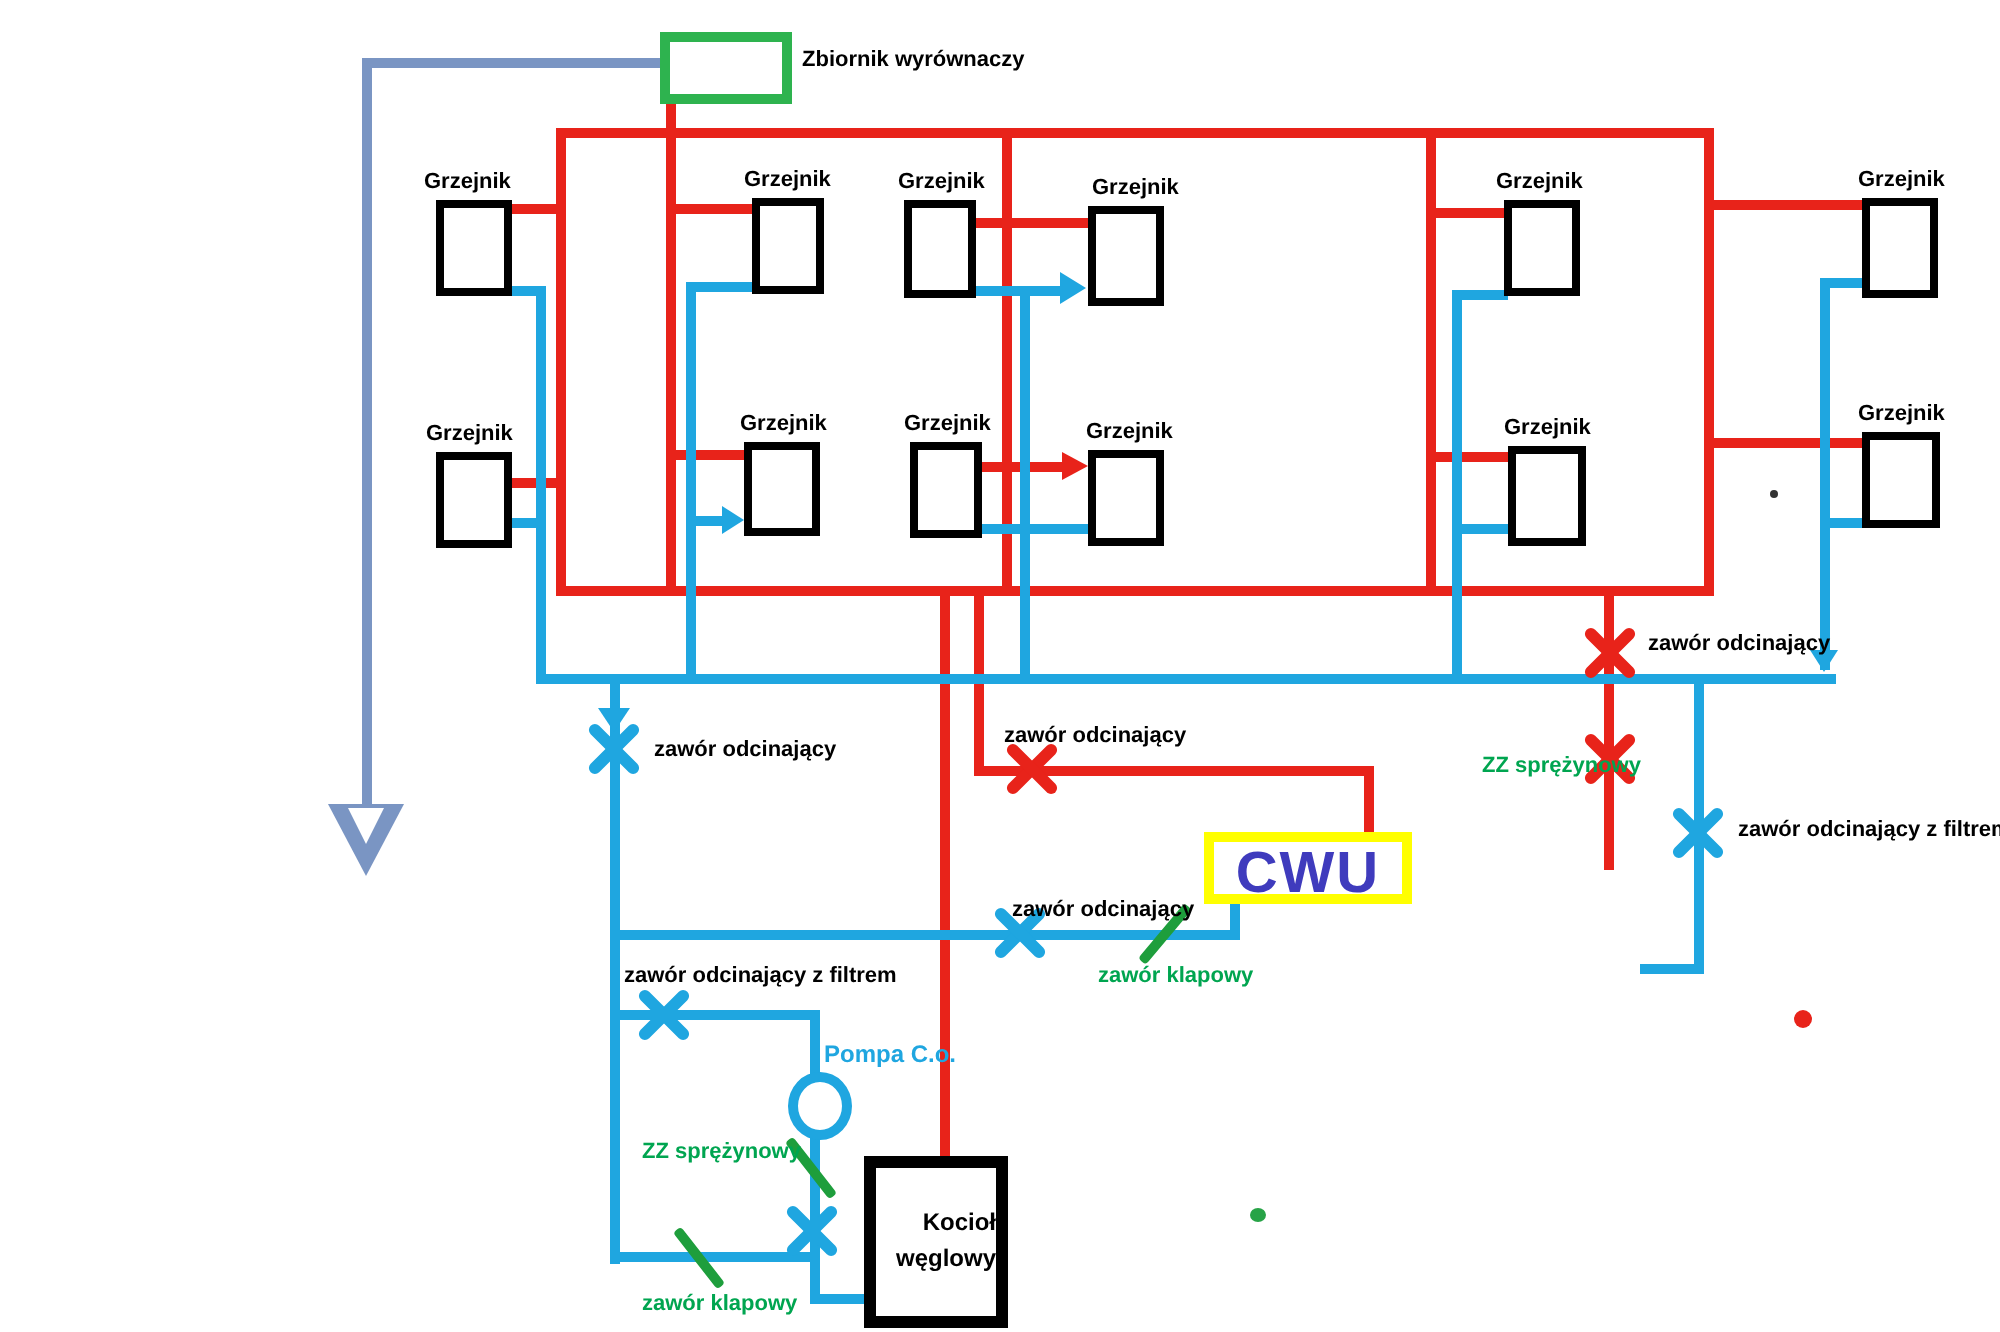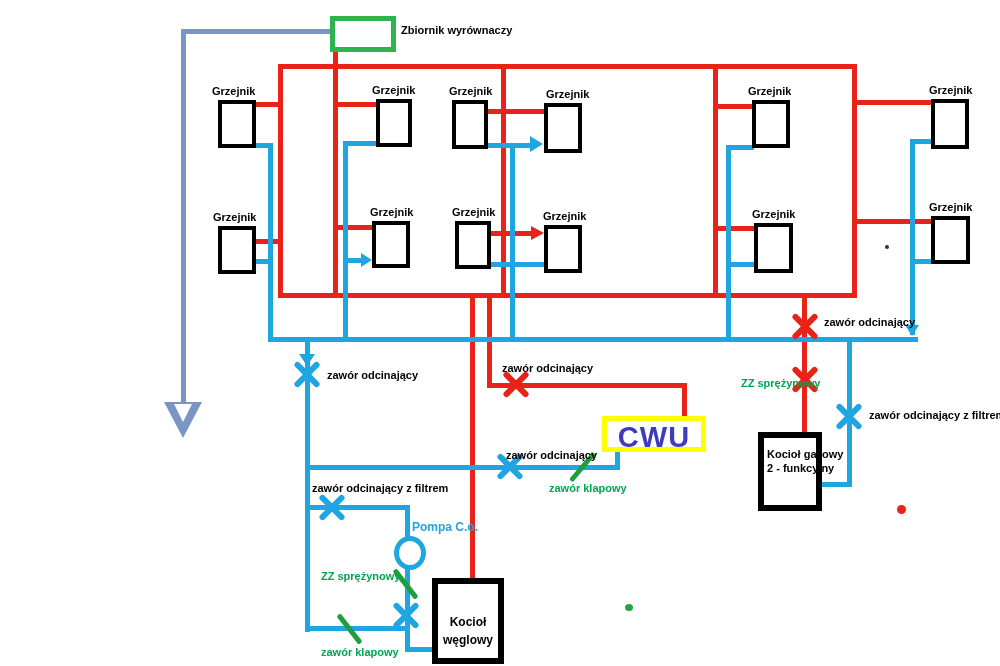--- a/index.html
+++ b/index.html
@@ -16,21 +16,21 @@
   .valve i{position:absolute;left:11px;top:-3px;width:6px;height:33px;border-radius:3px;display:block;}
   .valve.vblue i{background:#1fa6e0;} .valve.vred i{background:#e8231a;}
   .valve i.a{transform:rotate(45deg);} .valve i.b{transform:rotate(-45deg);}
   .diag{width:5px;height:36px;background:#1e9e3c;border-radius:2px;z-index:3;}
   .tri{width:0;height:0;z-index:3;}
   .dot{border-radius:50%;z-index:3;}
   .pump{width:22px;height:24px;border:5px solid #1fa6e0;border-radius:50%;background:#fff;z-index:3;}
   .tank{border:5px solid #2eb34f;background:#fff;z-index:2;}
   .cwu{border:5px solid #ffff00;background:#fff;z-index:2;text-align:center;
        font-weight:bold;font-size:29px;color:#3f3bbd;line-height:32px;letter-spacing:1px;}
-  .boilertxt{position:absolute;width:100%;text-align:center;font-weight:bold;font-size:12px;color:#000;margin-top:11px;}
+  .boilertxt{position:absolute;width:100%;text-align:right;font-weight:bold;font-size:12px;color:#000;}
   .gastxt{position:absolute;left:3px;top:0;font-weight:bold;font-size:11px;color:#000;white-space:nowrap;text-align:left;}
 </style>
 </head>
 <body>
 
 <div id="canvas">
 
   <div class="h grey" style="left:181px;top:29px;width:152px;"></div>
   <div class="v grey" style="left:181px;top:29px;height:375px;"></div>
   <div class="tri" style="left:164px;top:402px;border-left:19px solid transparent;border-right:19px solid transparent;border-top:36px solid #7a95c3;"></div>
@@ -125,24 +125,20 @@
 
   <div class="box cwu" style="left:602px;top:416px;width:94px;height:26px;">
     <span>CWU</span>
   </div>
 
   <div class="box thick" style="left:432px;top:578px;width:60px;height:74px;">
     <div class="boilertxt" style="top:20px;">Kocioł</div>
     <div class="boilertxt" style="top:38px;">węglowy</div>
   </div>
 
-  <div class="box thick" style="left:758px;top:432px;width:52px;height:67px;">
-    <div class="gastxt" style="top:10px;">Kocioł gazowy</div>
-    <div class="gastxt" style="top:24px;">2 - funkcyjny</div>
-  </div>
 
   <div class="pump" style="left:394px;top:536px;"></div>
   <div class="lbl bluetxt" style="left:412px;top:520px;">Pompa C.o.</div>
 
   <div class="valve vblue" style="left:293px;top:361px;">
       <i class="a"></i>
       <i class="b"></i>
     </div>
   <div class="valve vblue" style="left:318px;top:494px;">
       <i class="a"></i>

